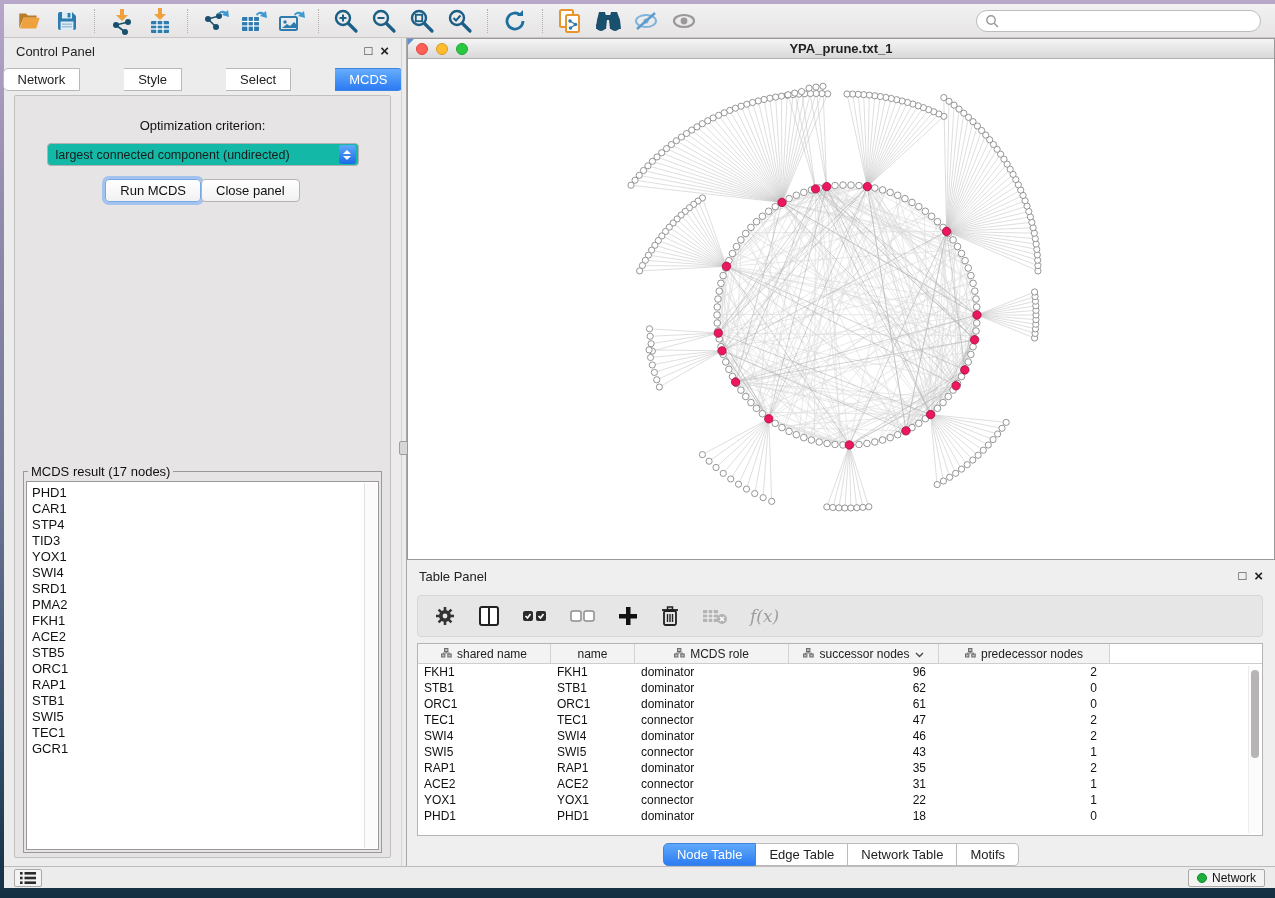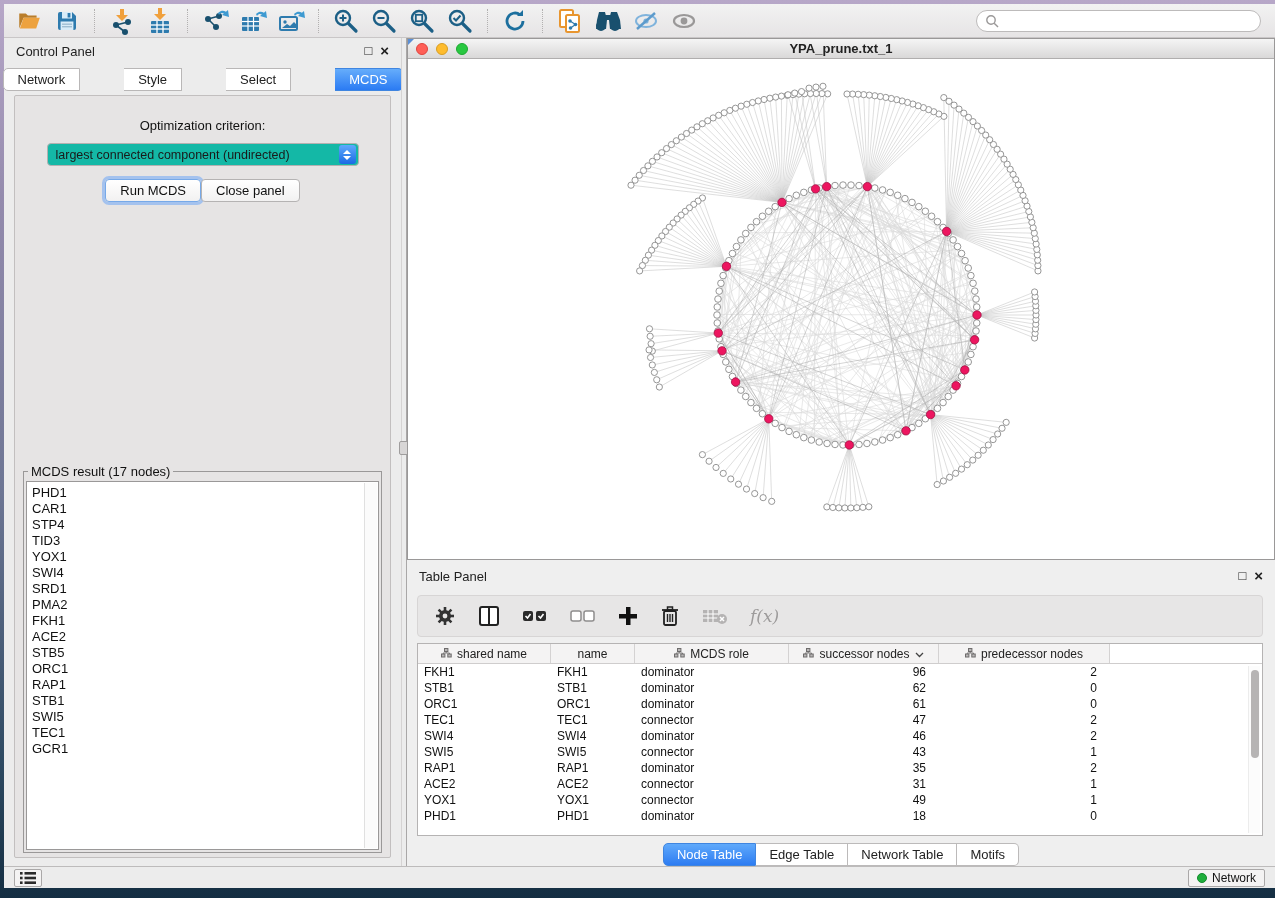--- a/index.html
+++ b/index.html
@@ -1301,21 +1301,21 @@
                   <div class="td" style="width: 133px;">ACE2</div>
                   <div class="td" style="width: 84px;">ACE2</div>
                   <div class="td" style="width: 154px;">connector</div>
                   <div class="td num" style="width: 150px;">31</div>
                   <div class="td num" style="width: 171px;">1</div>
                 </div>
                 <div class="trow">
                   <div class="td" style="width: 133px;">YOX1</div>
                   <div class="td" style="width: 84px;">YOX1</div>
                   <div class="td" style="width: 154px;">connector</div>
-                  <div class="td num" style="width: 150px;">49</div>
+                  <div class="td num" style="width: 150px;">22</div>
                   <div class="td num" style="width: 171px;">1</div>
                 </div>
                 <div class="trow">
                   <div class="td" style="width: 133px;">PHD1</div>
                   <div class="td" style="width: 84px;">PHD1</div>
                   <div class="td" style="width: 154px;">dominator</div>
                   <div class="td num" style="width: 150px;">18</div>
                   <div class="td num" style="width: 171px;">0</div>
                 </div>
               </div>

